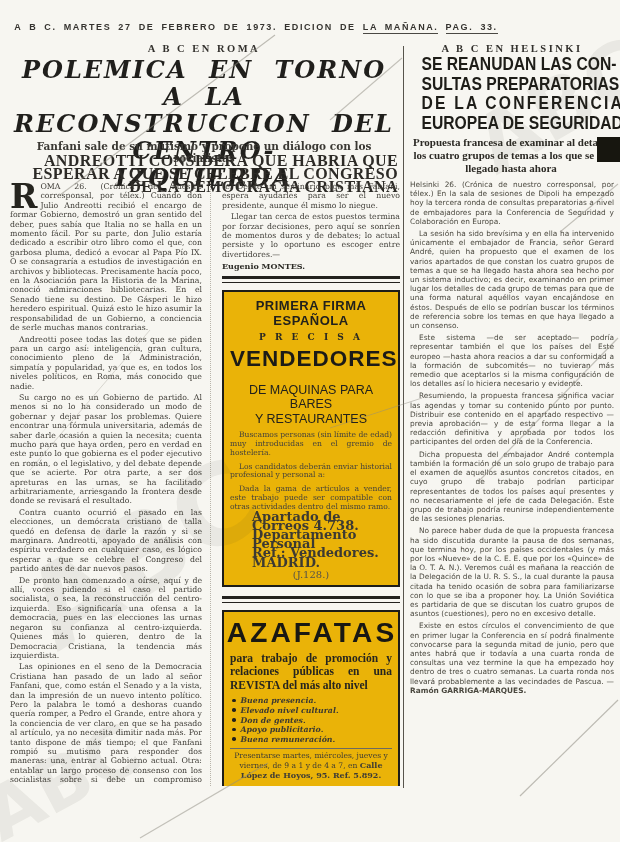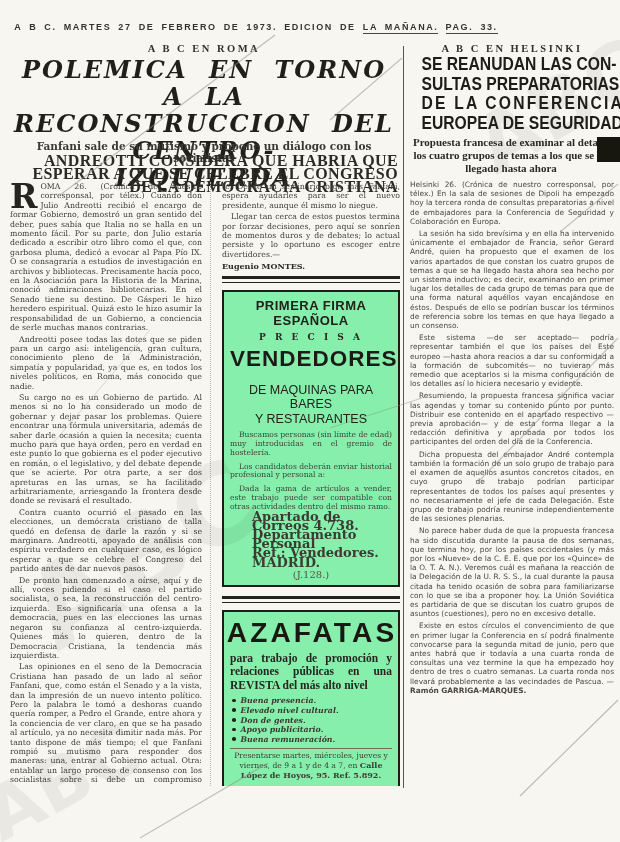--- a/index.html
+++ b/index.html
@@ -28,21 +28,21 @@
   .col1{width:192px;padding-right:8px;border-right:1px dotted #b9b5aa;}
   .col2{width:178px;padding-left:11px;}
   .l-body p{margin:0 0 2px 0;font-size:7.8px;line-height:9.4px;text-align:justify;
             text-indent:9px;color:#403e38;}
   .dropcap{float:left;font-size:33px;line-height:27px;font-weight:bold;
            padding:1px 3px 0 0;text-indent:0;color:#26251f;font-family:"DejaVu Serif",serif;}
   p.first{text-indent:0;}
   .byline{font-weight:bold;font-size:8px;color:#2b2a25;margin:1px 0 4px 0;}
   
   .drule{border-top:3px solid #23221e;border-bottom:1.5px solid #23221e;height:3px;margin:5px 0 7px 0;}
-  .adbox{border:2.5px solid #1d1c18;padding:6px 6px 5px 6px;margin-bottom:9px;background:#86efac;}
+  .adbox{border:2.5px solid #1d1c18;padding:6px 6px 5px 6px;margin-bottom:9px;background:#eab308;}
   .adbox .t1{text-align:center;font-family:"Liberation Sans",sans-serif;font-weight:bold;
              font-size:13px;letter-spacing:.5px;color:#22211c;}
   .adbox .t2{text-align:center;font-weight:bold;font-size:9px;letter-spacing:3px;margin:4px 0;color:#2a2923;}
   .adbox .t3{text-align:center;font-family:"Liberation Sans",sans-serif;font-weight:bold;
              font-size:22.5px;letter-spacing:1px;margin:2px 0 11px 0;color:#1c1b17;}
   .adbox .t4{text-align:center;font-family:"Liberation Sans",sans-serif;font-weight:normal;
              font-size:12.5px;margin:1px 0;color:#22211c;}
   .adbox p{margin:5px 0 0 0;font-size:7.6px;line-height:8.8px;text-align:justify;color:#45423b;}
   .addr{padding-left:22px;font-size:13px;line-height:9.2px;font-weight:bold;color:#3c3a33;}
   .adref{text-align:center;font-size:10px;color:#55524a;margin-top:2px;}

